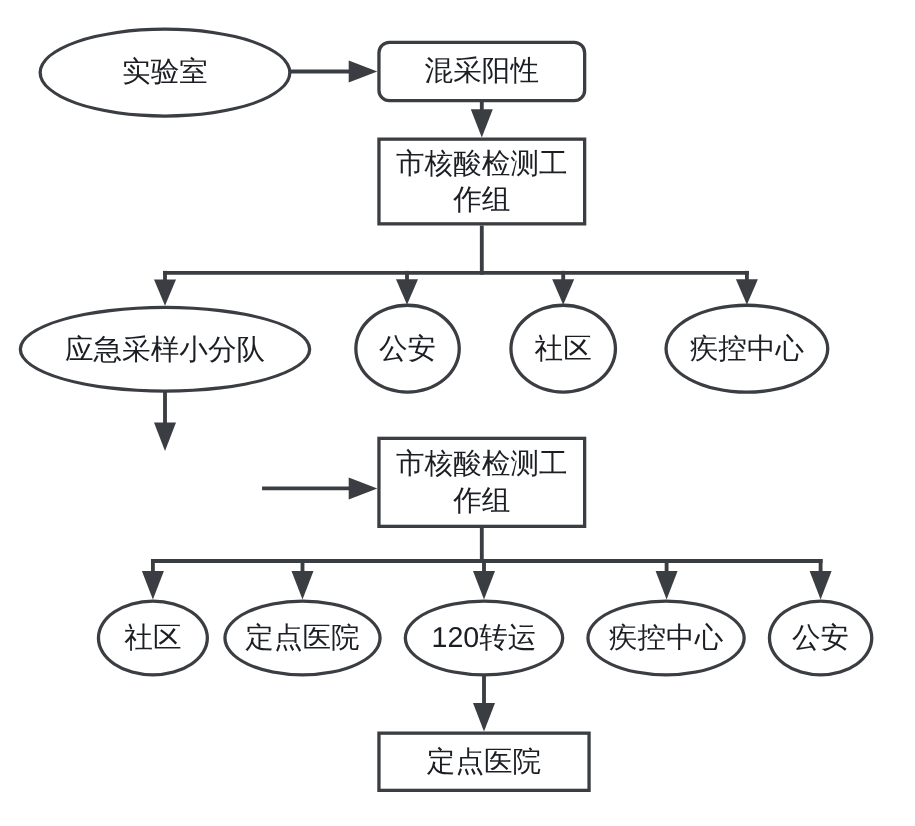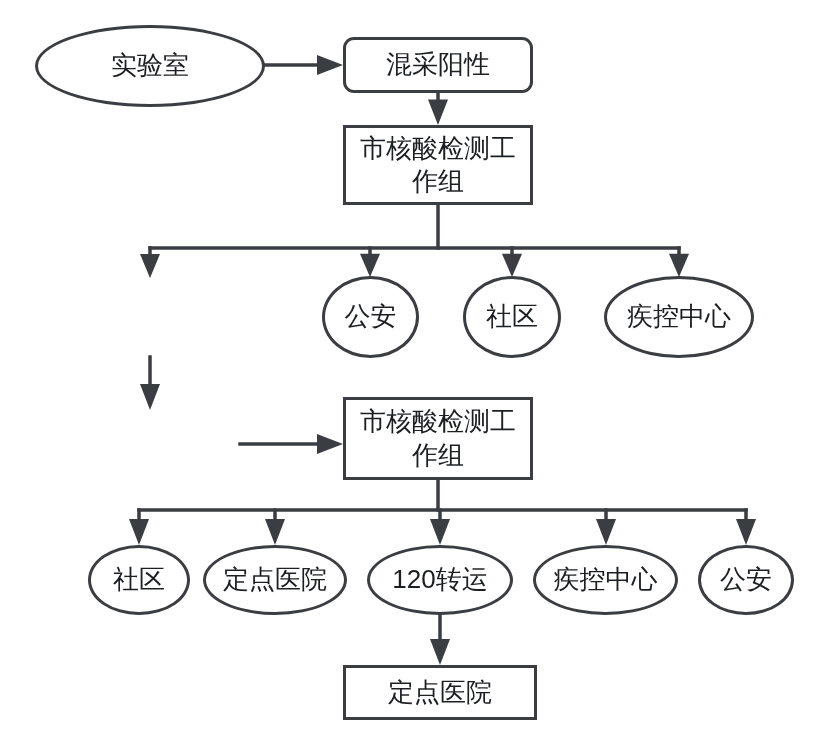--- a/index.html
+++ b/index.html
@@ -122,20 +122,21 @@
       </g>
       <g>
         <line x1="440" y1="615" x2="440" y2="639"></line>
         <polygon points="430,639 450,639 440,665"></polygon>
       </g>
     </svg>
 <div class="node ellipse" style="left: 35px; top: 25px; width: 230px; height: 82px;"><span>实验室</span></div>
     <div class="node rounded-rect" style="left: 343px; top: 37px; width: 190px; height: 56px;"><span>混采阳性</span></div>
     <div class="node rect" style="left: 343px; top: 125px; width: 190px; height: 80px;"><span>市核酸检测工
 作组</span></div>
+    <div class="node ellipse" style="left: 17px; top: 278px; width: 266px; height: 79px;"><span>应急采样小分队</span></div>
     <div class="node ellipse" style="left: 322px; top: 276px; width: 97px; height: 82px;"><span>公安</span></div>
     <div class="node ellipse" style="left: 463px; top: 276px; width: 98px; height: 82px;"><span>社区</span></div>
     <div class="node ellipse" style="left: 604px; top: 276px; width: 150px; height: 82px;"><span>疾控中心</span></div>
     <div class="node rect" style="left: 343px; top: 397px; width: 190px; height: 83px;"><span>市核酸检测工
 作组</span></div>
     <div class="node ellipse" style="left: 88px; top: 545px; width: 102px; height: 70px;"><span>社区</span></div>
     <div class="node ellipse" style="left: 203px; top: 545px; width: 144px; height: 70px;"><span>定点医院</span></div>
     <div class="node ellipse" style="left: 367px; top: 545px; width: 146px; height: 70px; align-items: center;"><span>120转运</span></div>
     <div class="node ellipse" style="left: 533px; top: 545px; width: 145px; height: 70px;"><span>疾控中心</span></div>
     <div class="node ellipse" style="left: 698px; top: 545px; width: 96px; height: 70px;"><span>公安</span></div>

